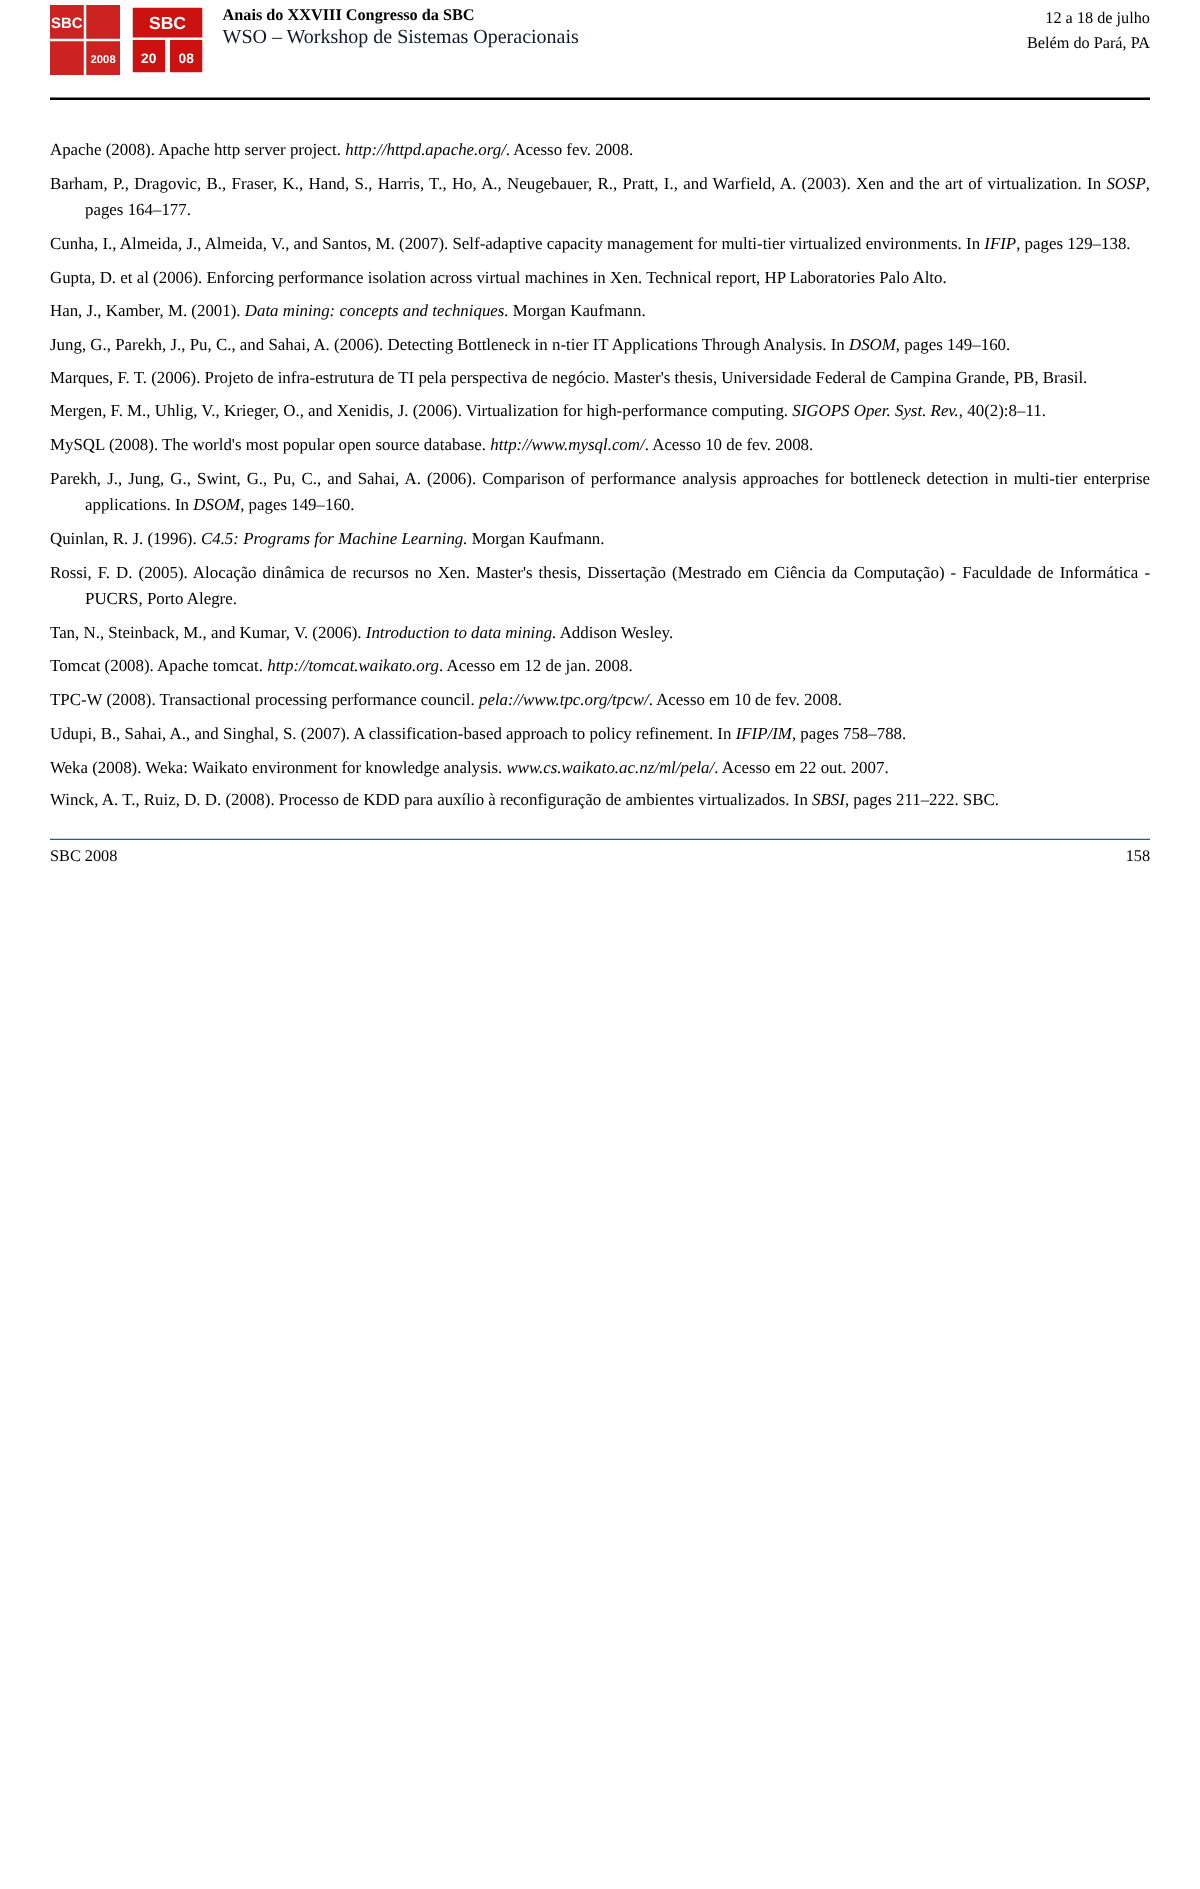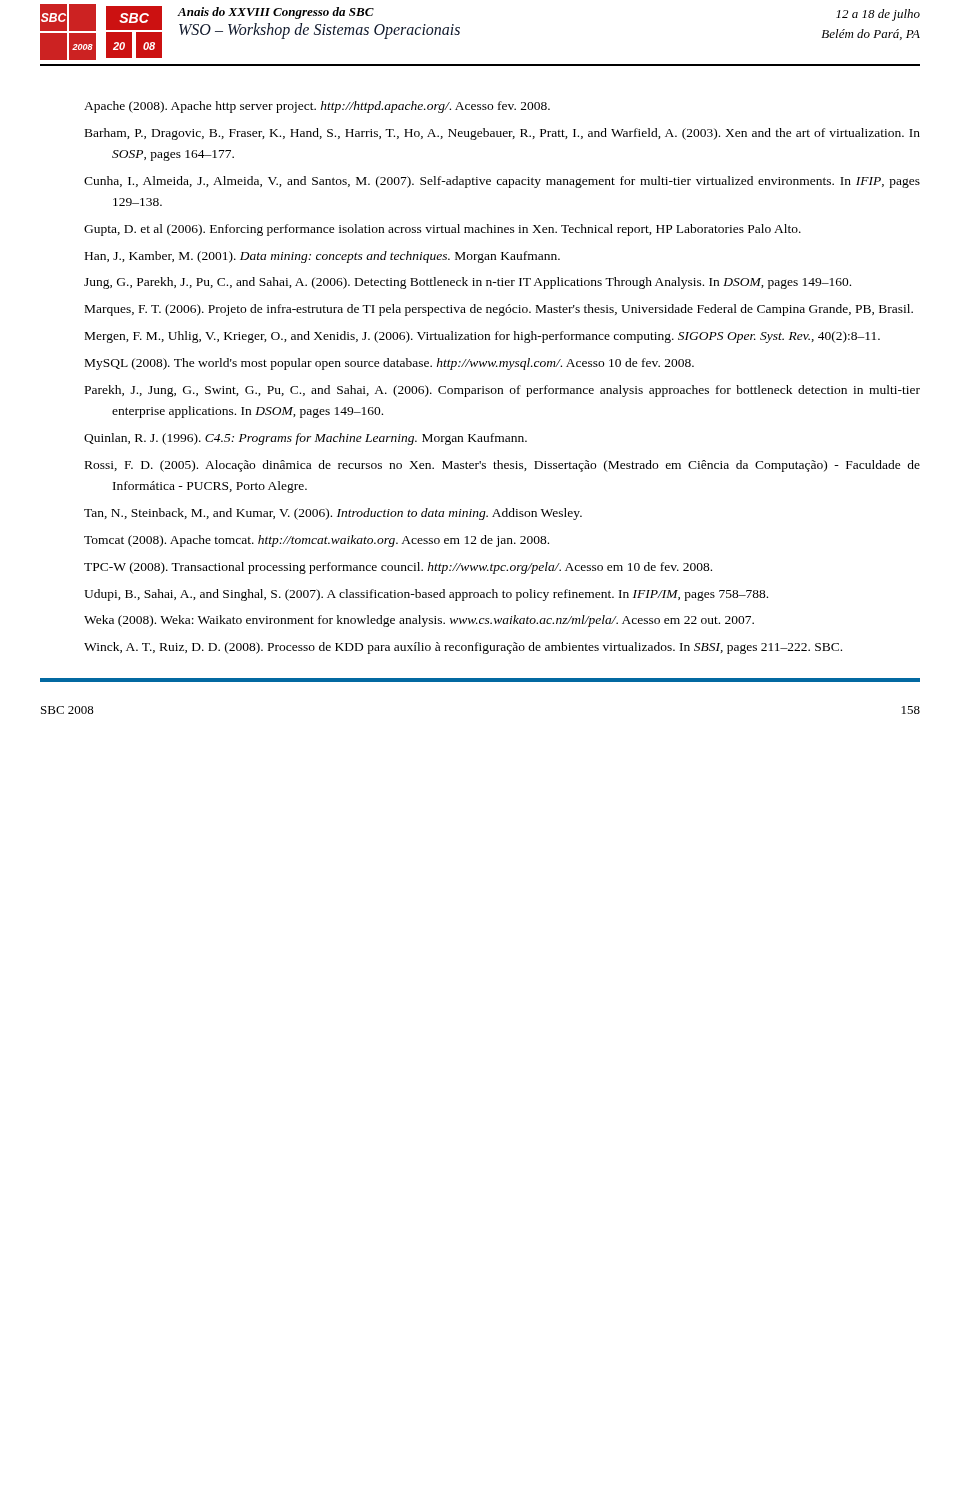--- a/index.html
+++ b/index.html
@@ -10,23 +10,22 @@
       color: #000;
       width: 960px;
       min-height: 1511px;
     }
 
     
     .header {
       display: flex;
       align-items: stretch;
       border-bottom: 2px solid #000;
-      padding: 4px 0 4px 0;
+      padding: 4px 0 18px 0;
       margin: 0 40px;
-      font-style: italic;
     }
     .header-logo {
       display: flex;
       flex-direction: column;
       margin-right: 10px;
     }
     .header-text {
       flex: 1;
       padding-left: 6px;
     }
@@ -61,31 +60,30 @@
     .references {
       font-size: 13.5px;
       line-height: 1.55;
     }
 
     .ref-entry {
       text-indent: -28px;
       padding-left: 28px;
       margin-bottom: 6px;
       text-align: justify;
-      margin-left: 44px;
     }
 
     
     .footer {
       display: flex;
       justify-content: space-between;
       align-items: center;
-      border-top: 4px solid #0369a1;
+      border-top: 1px solid #0369a1;
       margin: 20px 40px 10px 40px;
-      padding-top: 20px;
+      padding-top: 5px;
       font-size: 13px;
     }
   </style>
 </head>
 <body>
 
 <div class="header">
 
   <div class="header-logo">
     <svg width="56" height="56" viewBox="0 0 56 56">
@@ -138,21 +136,21 @@
       <div class="ref-entry">Han, J., Kamber, M. (2001). <em>Data mining: concepts and techniques.</em> Morgan Kaufmann.</div>
       <div class="ref-entry">Jung, G., Parekh, J., Pu, C., and Sahai, A. (2006). Detecting Bottleneck in n-tier IT Applications Through Analysis. In <em>DSOM</em>, pages 149–160.</div>
       <div class="ref-entry">Marques, F. T. (2006). Projeto de infra-estrutura de TI pela perspectiva de negócio. Master's thesis, Universidade Federal de Campina Grande, PB, Brasil.</div>
       <div class="ref-entry">Mergen, F. M., Uhlig, V., Krieger, O., and Xenidis, J. (2006). Virtualization for high-performance computing. <em>SIGOPS Oper. Syst. Rev.</em>, 40(2):8–11.</div>
       <div class="ref-entry">MySQL (2008). The world's most popular open source database. <em>http://www.mysql.com/</em>. Acesso 10 de fev. 2008.</div>
       <div class="ref-entry">Parekh, J., Jung, G., Swint, G., Pu, C., and Sahai, A. (2006). Comparison of performance analysis approaches for bottleneck detection in multi-tier enterprise applications. In <em>DSOM</em>, pages 149–160.</div>
       <div class="ref-entry">Quinlan, R. J. (1996). <em>C4.5: Programs for Machine Learning.</em> Morgan Kaufmann.</div>
       <div class="ref-entry">Rossi, F. D. (2005). Alocação dinâmica de recursos no Xen. Master's thesis, Dissertação (Mestrado em Ciência da Computação) - Faculdade de Informática - PUCRS, Porto Alegre.</div>
       <div class="ref-entry">Tan, N., Steinback, M., and Kumar, V. (2006). <em>Introduction to data mining.</em> Addison Wesley.</div>
       <div class="ref-entry">Tomcat (2008). Apache tomcat. <em>http://tomcat.waikato.org</em>. Acesso em 12 de jan. 2008.</div>
-      <div class="ref-entry">TPC-W (2008). Transactional processing performance council. <em>http://www.tpc.org/pela/</em>. Acesso em 10 de fev. 2008.</div>
+      <div class="ref-entry">TPC-W (2008). Transactional processing performance council. <em>pela://www.tpc.org/tpcw/</em>. Acesso em 10 de fev. 2008.</div>
       <div class="ref-entry">Udupi, B., Sahai, A., and Singhal, S. (2007). A classification-based approach to policy refinement. In <em>IFIP/IM</em>, pages 758–788.</div>
       <div class="ref-entry">Weka (2008). Weka: Waikato environment for knowledge analysis. <em>www.cs.waikato.ac.nz/ml/pela/</em>. Acesso em 22 out. 2007.</div>
       <div class="ref-entry">Winck, A. T., Ruiz, D. D. (2008). Processo de KDD para auxílio à reconfiguração de ambientes virtualizados. In <em>SBSI</em>, pages 211–222. SBC.</div>
     </div>
 </div>
 
 <div class="footer">
   <span>SBC 2008</span>
   <span>158</span>
 </div>

